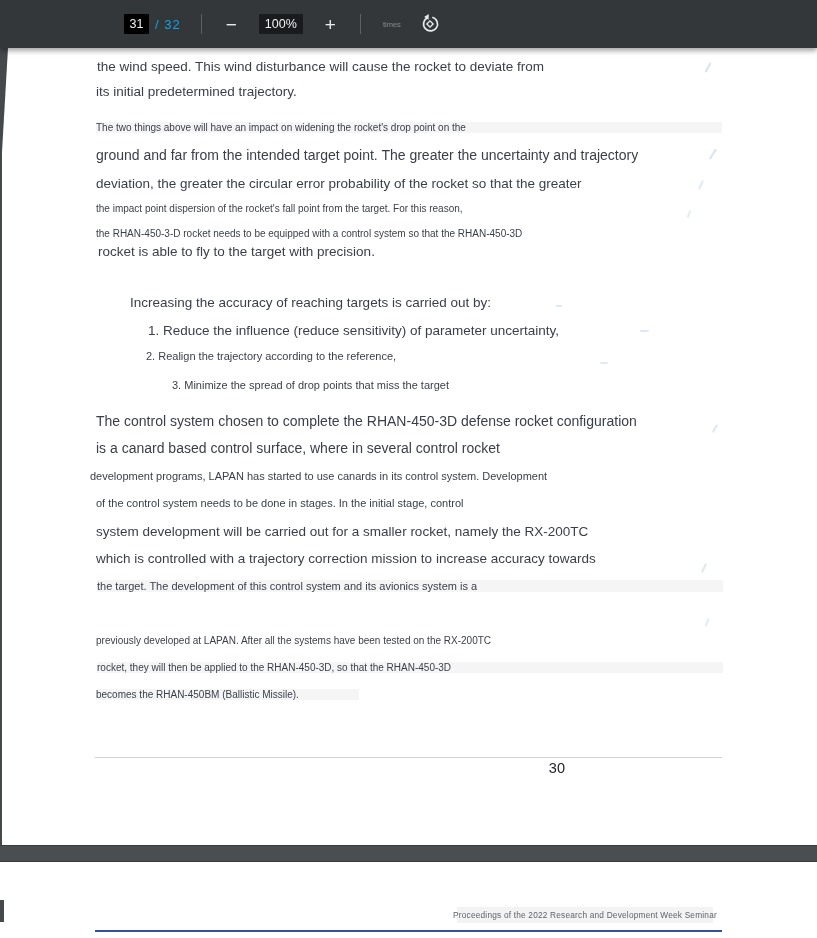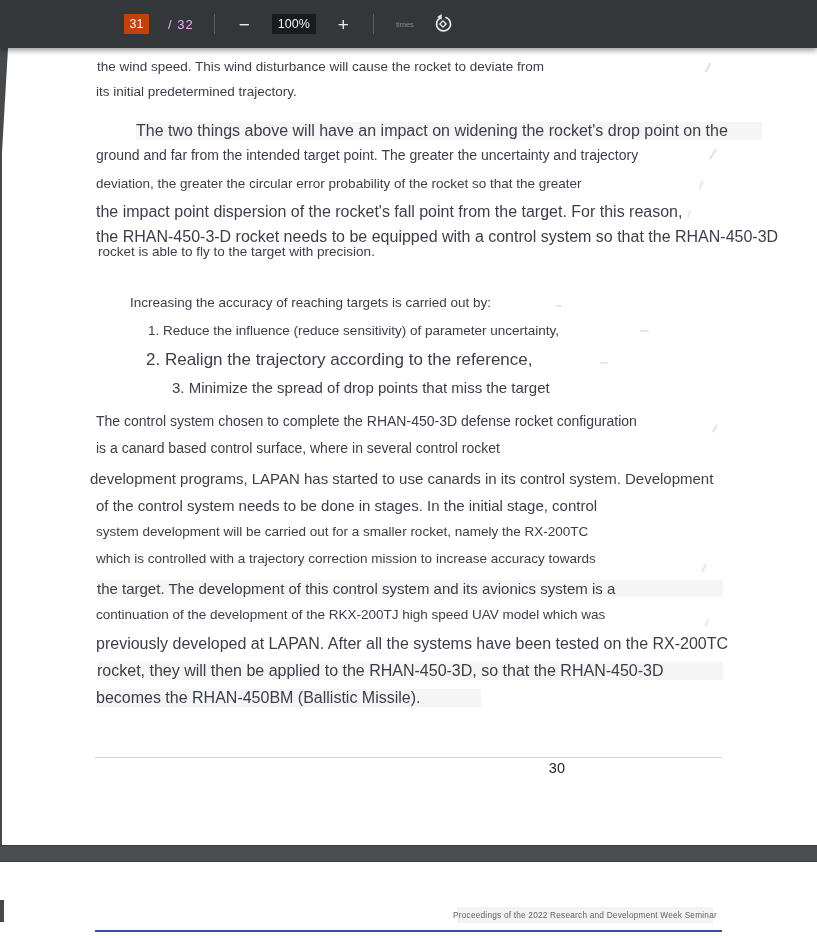--- a/index.html
+++ b/index.html
@@ -9,25 +9,25 @@
     font-family:"Liberation Sans", sans-serif;
   }
   
   .toolbar{
     position:absolute;top:0;left:0;width:817px;height:48px;
     background:#33373a;z-index:30;
     display:flex;align-items:center;
     box-shadow:0 3px 5px rgba(0,0,0,0.35);
   }
   .page-input{
-    margin-left:124px;width:25px;height:20px;background:#c2410c;
+    margin-left:124px;width:25px;height:20px;background:#000000;
     color:#f1f3f4;font-size:12.5px;display:flex;align-items:center;justify-content:center;
     border-radius:1px;
   }
-  .page-count{color:#f0abfc;font-size:13px;margin-left:19px;letter-spacing:1px;}
+  .page-count{color:#0ea5e9;font-size:13px;margin-left:6px;letter-spacing:1px;}
   .tb-sep{width:1px;height:20px;background:#5c6064;margin:0 16px;}
   .tb-btn{
     color:#e8eaed;background:none;border:none;cursor:pointer;
     font-size:19px;line-height:1;padding:4px 8px;font-family:"Liberation Sans",sans-serif;
   }
   .zoom-box{
     width:44px;height:20px;background:#191b1c;color:#f1f3f4;font-size:12.5px;
     display:flex;align-items:center;justify-content:center;margin:0 14px;border-radius:1px;
   }
   .times-label{color:#85898d;font-size:7.5px;margin-left:6px;}
@@ -43,22 +43,22 @@
     position:absolute;left:0;top:845px;width:817px;height:15px;z-index:5;
     background:#4a4e51;border-top:1px solid #3a3d40;border-bottom:1px solid #3a3d40;
   }
   
   .page31{position:absolute;left:2px;top:48px;width:658px;height:797px;background:#ffffff;z-index:2;}
   .page32{position:absolute;left:0;top:861px;width:817px;height:77px;background:#ffffff;z-index:2;}
   .ln{
     position:absolute;white-space:nowrap;color:#3b3e4a;
     font-family:"Liberation Sans",sans-serif;
   }
-  .fs135{font-size:13.5px;} .fs124{font-size:16px;margin-left:40px;} .fs144{font-size:17px;}
-  .fs140{font-size:14px;}   .fs129{font-size:16px;} .fs125{font-size:15px;}
+  .fs135{font-size:13.5px;} .fs124{font-size:10px;} .fs144{font-size:11px;}
+  .fs140{font-size:14px;}   .fs129{font-size:10px;} .fs125{font-size:11px;}
   .hl{background:#f5f5f6;width:626px;}
   .hl-part{background:#f5f5f6;padding-right:60px;}
   .footer-divider{position:absolute;left:93px;top:709px;width:627px;height:1px;background:#d2d2d2;}
   .pgnum{position:absolute;right:95px;top:712px;font-size:14.5px;color:#212329;}
   
   .proc-header{
     position:absolute;left:457px;top:46px;width:256px;height:16px;background:#f3f3f4;
     display:flex;align-items:center;justify-content:center;
     font-size:8.3px;color:#5f626b;letter-spacing:0.2px;white-space:nowrap;
   }
@@ -110,21 +110,20 @@
   <div class="ln fs144" style="top:302px;left:144px">2. Realign the trajectory according to the reference,</div>
   <div class="ln fs125" style="top:331px;left:170px">3. Minimize the spread of drop points that miss the target</div>
 
   <div class="ln fs140" style="top:365px;left:94px">The control system chosen to complete the RHAN-450-3D defense rocket configuration</div>
   <div class="ln fs140" style="top:392px;left:94px">is a canard based control surface, where in several control rocket</div>
   <div class="ln fs125" style="top:422px;left:88px">development programs, LAPAN has started to use canards in its control system. Development</div>
   <div class="ln fs125" style="top:449px;left:94px">of the control system needs to be done in stages. In the initial stage, control</div>
   <div class="ln fs135" style="top:476px;left:94px">system development will be carried out for a smaller rocket, namely the RX-200TC</div>
   <div class="ln fs135" style="top:503px;left:94px">which is controlled with a trajectory correction mission to increase accuracy towards</div>
   <div class="ln fs125 hl" style="top:532px;left:95px">the target. The development of this control system and its avionics system is a</div>
-  <div class="ln fs135" style="top:559px;left:94px">continuation of the development of the RKX-200TJ high speed UAV model which was</div>
   <div class="ln fs129" style="top:587px;left:94px">previously developed at LAPAN. After all the systems have been tested on the RX-200TC</div>
   <div class="ln fs129 hl" style="top:614px;left:95px">rocket, they will then be applied to the RHAN-450-3D, so that the RHAN-450-3D</div>
   <div class="ln fs129 hl-part" style="top:641px;left:94px">becomes the RHAN-450BM (Ballistic Missile).</div>
 
   <div class="footer-divider"></div>
   <div class="pgnum">30</div>
 </div>
 
 <div class="page32">
   <div class="proc-header">Proceedings of the 2022 Research and Development Week Seminar</div>

